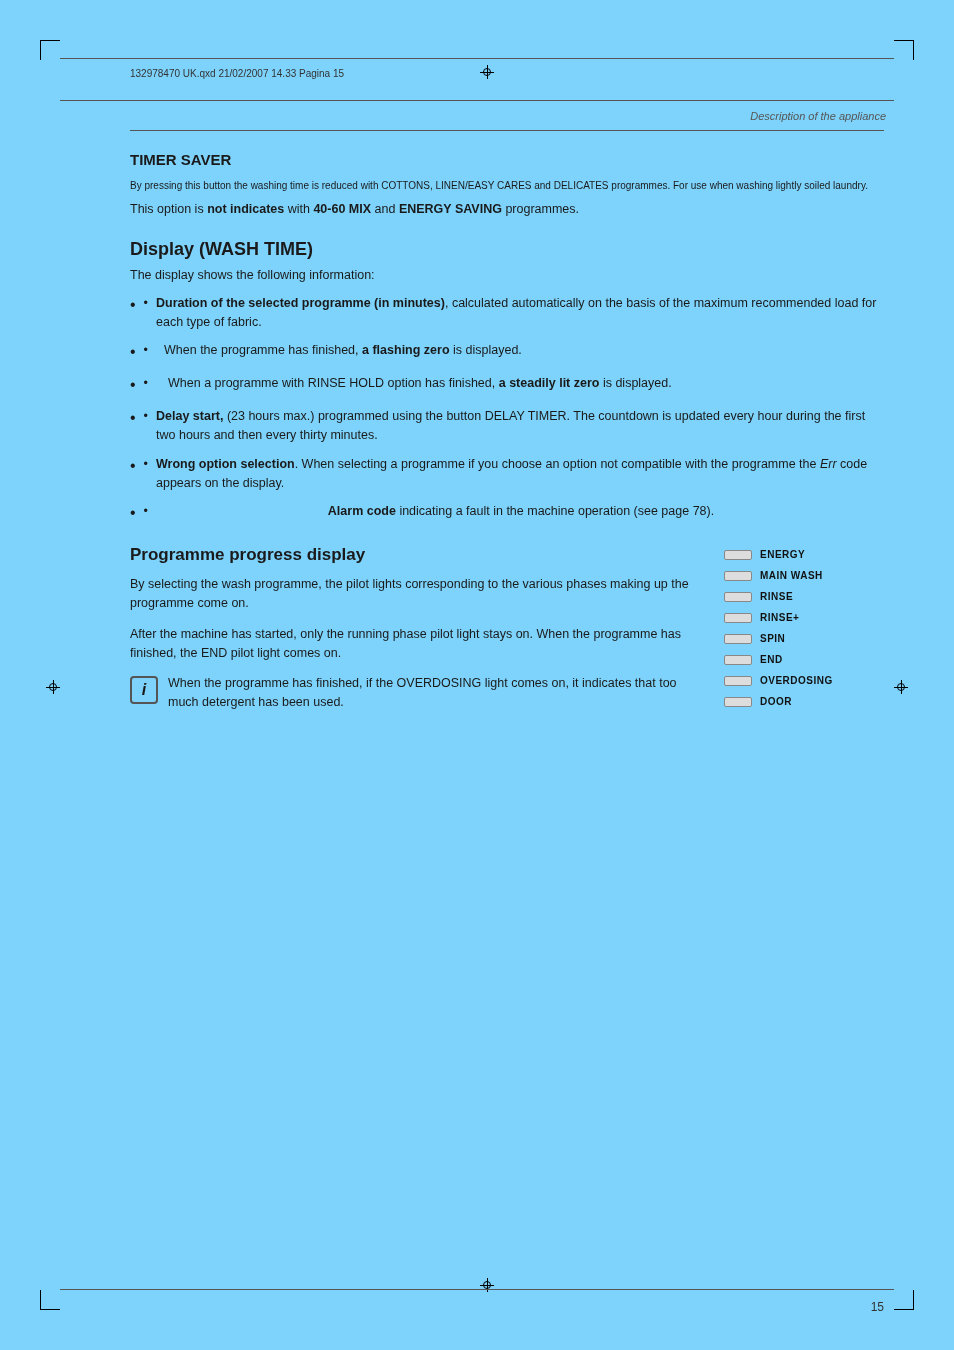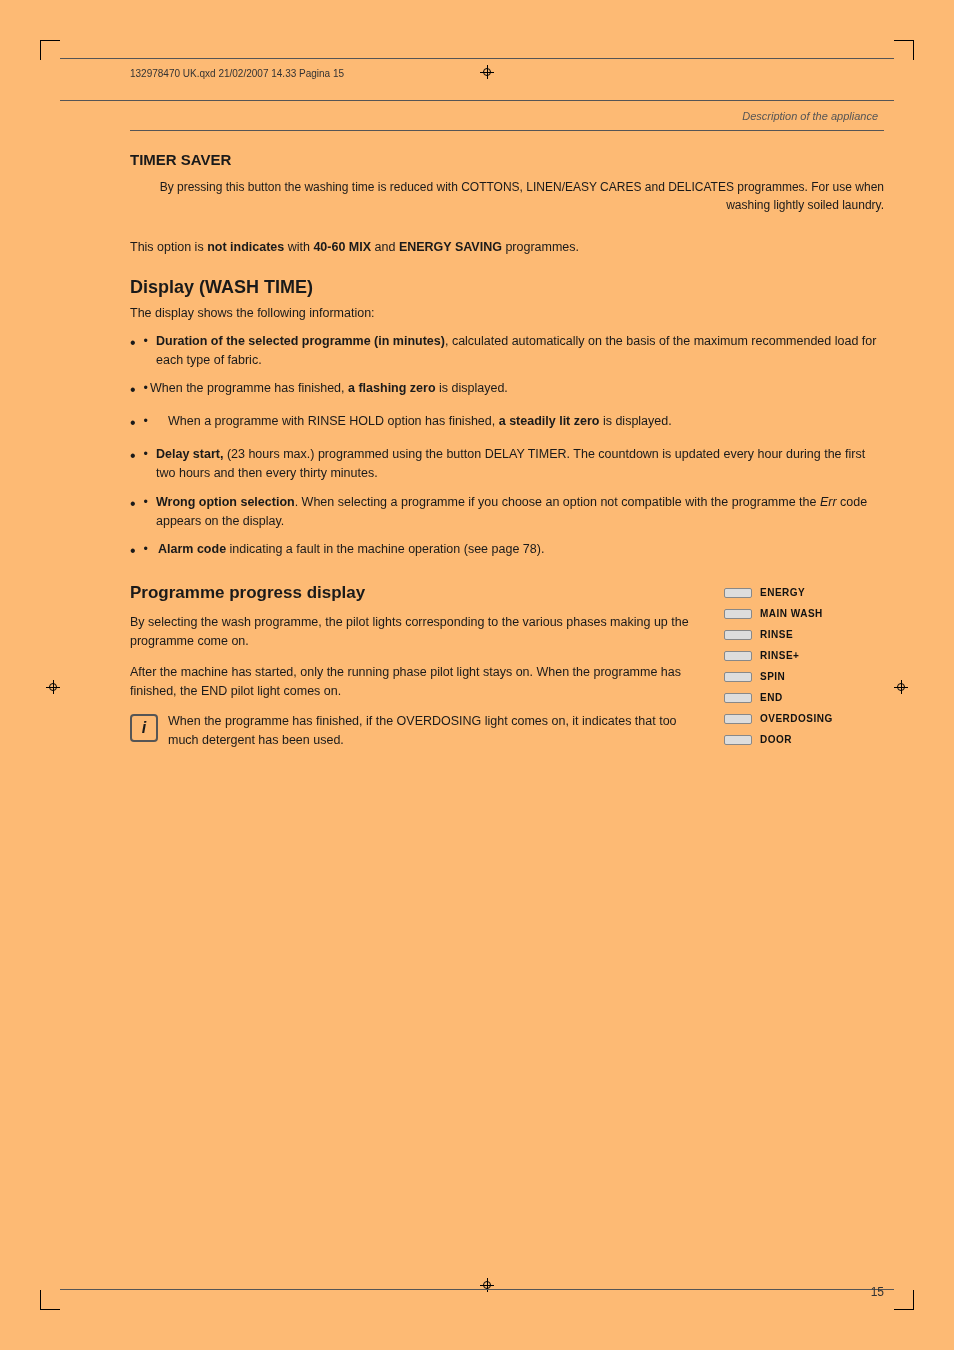--- a/index.html
+++ b/index.html
@@ -10,21 +10,21 @@
       font-size: 13px;
       color: #1a1a1a;
       width: 954px;
       min-height: 1350px;
       position: relative;
     }
 
     .page-container {
       width: 954px;
       min-height: 1350px;
-      background: #fdba74;
+      background: #7dd3fc;
       position: relative;
       padding: 0;
     }
 
     
     .crop-mark-tl, .crop-mark-tr, .crop-mark-bl, .crop-mark-br {
       position: absolute;
       width: 20px;
       height: 20px;
     }
@@ -52,21 +52,21 @@
       left: 60px;
       right: 60px;
       height: 1px;
       background: #555;
     }
 
     
     .section-label {
       position: absolute;
       top: 110px;
-      right: 76px;
+      right: 68px;
       font-size: 11px;
       color: #555;
       font-style: italic;
     }
 
     
     .main-content {
       position: absolute;
       top: 130px;
       left: 130px;
@@ -84,24 +84,23 @@
 
     
     .timer-saver-title {
       font-size: 15px;
       font-weight: bold;
       margin-bottom: 10px;
       font-family: Arial, Helvetica, sans-serif;
     }
 
     .timer-saver-text {
-      font-size: 12px;
+      font-size: 10px;
       line-height: 1.5;
-      margin-bottom: 24px;
-      text-align: right;
+      margin-bottom: 7px;
     }
 
     .timer-saver-text2 {
       font-size: 12.5px;
       line-height: 1.5;
       margin-bottom: 20px;
     }
 
     
     .display-title {
@@ -230,21 +229,21 @@
       position: absolute;
       bottom: 60px;
       left: 60px;
       right: 60px;
       height: 1px;
       background: #555;
     }
 
     .page-number {
       position: absolute;
-      bottom: 51px;
+      bottom: 36px;
       right: 70px;
       font-size: 12px;
       color: #333;
     }
 
     
     .h-line-top {
       position: absolute;
       top: 58px;
       left: 60px;
@@ -337,21 +336,21 @@
 
       <ul class="bullet-list">
         <li>
           <span>•</span>
           <span class="bullet-content" style="margin-left:8px;">
             <strong>Duration of the selected programme (in minutes)</strong>, calculated automatically on the basis of the maximum recommended load for each type of fabric.
           </span>
         </li>
         <li>
           <span>•</span>
-          <span class="bullet-content" style="margin-left:2px;">
+          <span class="bullet-content" style="margin-left:16px;">
             When the programme has finished, <strong>a flashing zero</strong> is displayed.
           </span>
         </li>
         <li>
           <span>•</span>
           <span class="bullet-content" style="margin-left:20px;">
             When a programme with RINSE HOLD option has finished, <strong>a steadily lit zero</strong> is displayed.
           </span>
         </li>
         <li>
@@ -361,21 +360,21 @@
           </span>
         </li>
         <li>
           <span>•</span>
           <span class="bullet-content" style="margin-left:8px;">
             <strong>Wrong option selection</strong>. When selecting a programme if you choose an option not compatible with the programme the <em>Err</em> code appears on the display.
           </span>
         </li>
         <li>
           <span>•</span>
-          <span class="bullet-content" style="margin-left:10px;">
+          <span class="bullet-content" style="margin-left:10px;text-align:center;">
             <strong>Alarm code</strong> indicating a fault in the machine operation (see page 78).
           </span>
         </li>
       </ul>
     </div>
 
     <div class="progress-section">
       <div class="progress-text-col">
         <div class="progress-title">Programme progress display</div>
         <p class="progress-para">By selecting the wash programme, the pilot lights corresponding to the various phases making up the programme come on.</p>

